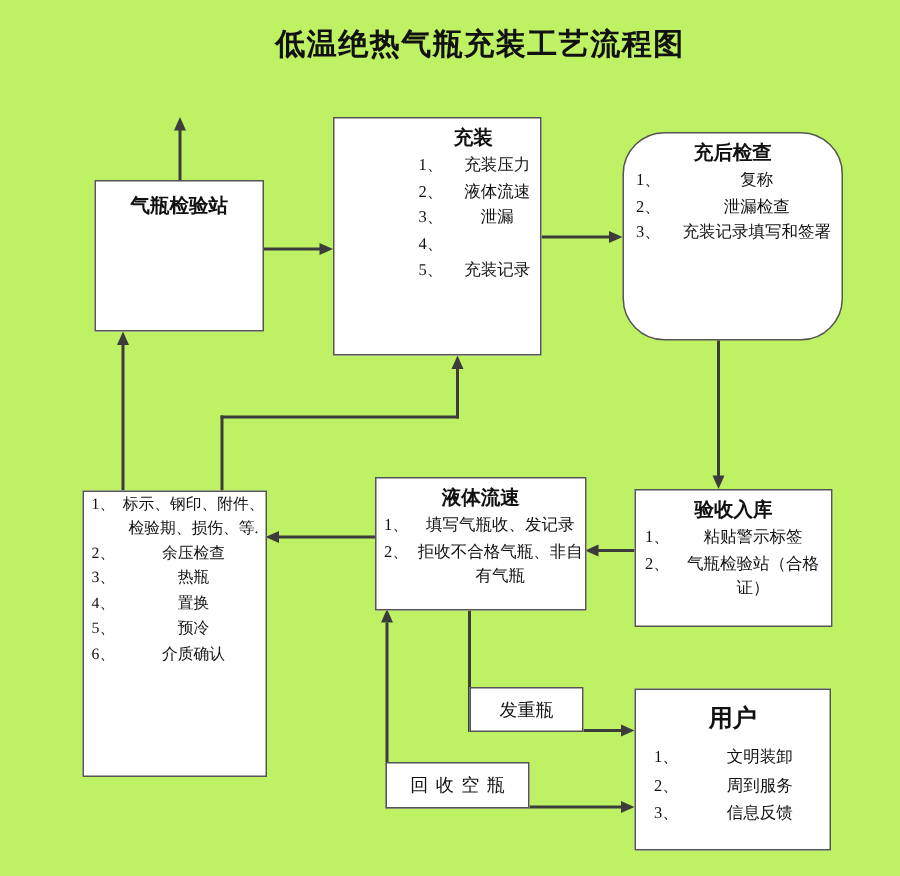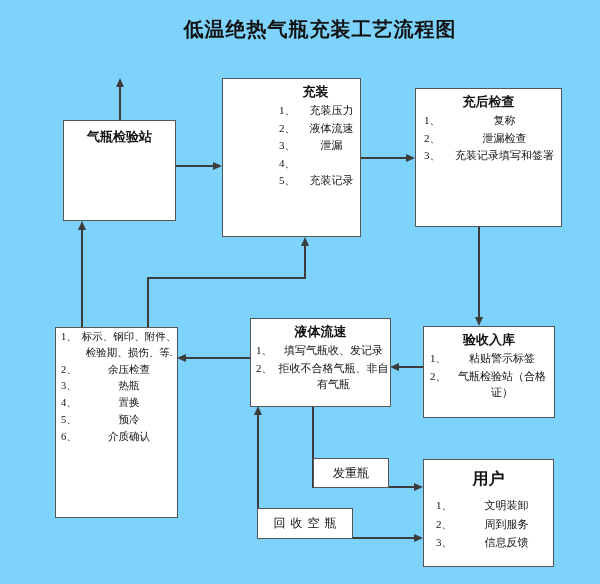--- a/index.html
+++ b/index.html
@@ -1,16 +1,16 @@
 <!DOCTYPE html>
 <html><head>
 <meta charset="utf-8">
 <style>
   html,body{margin:0;padding:0;background:#fff;}
-  #canvas{position:relative;width:600px;height:584px;background:#7dd3fc;overflow:hidden;
+  #canvas{position:relative;width:600px;height:584px;background:#bef264;overflow:hidden;
           font-family:"Liberation Serif", serif;color:#111;}
   .title{position:absolute;left:40px;top:16px;width:560px;text-align:center;
          font-size:20px;font-weight:bold;letter-spacing:1px;}
   .box{position:absolute;background:#fff;border:1px solid #555;box-sizing:border-box;z-index:2;}
   .box-title{text-align:center;font-weight:bold;font-size:13px;padding-top:4px;}
   .li{display:flex;font-size:11px;line-height:1.5;padding-left:8px;margin-top:1px;}
   .li-num{width:24px;flex-shrink:0;}
   .li-text{white-space:pre-line;flex:1;text-align:center;}
   .vline{position:absolute;width:2px;background:#3c3c3c;z-index:1;}
   .hline{position:absolute;height:2px;background:#3c3c3c;z-index:1;}
@@ -18,21 +18,21 @@
   .arr-up{border-left:4px solid transparent;border-right:4px solid transparent;border-bottom:9px solid #3c3c3c;}
   .arr-down{border-left:4px solid transparent;border-right:4px solid transparent;border-top:9px solid #3c3c3c;}
   .arr-right{border-top:4px solid transparent;border-bottom:4px solid transparent;border-left:9px solid #3c3c3c;}
   .arr-left{border-top:4px solid transparent;border-bottom:4px solid transparent;border-right:9px solid #3c3c3c;}
   .small-label{display:flex;align-items:center;justify-content:center;font-size:12px;z-index:3;}
   .spread{letter-spacing:5px;text-indent:5px;}
   
   #b-inspection{left:63px;top:120px;width:113px;height:101px;}
   #b-inspection .box-title{padding-top:7px;}
   #b-filling{left:222px;top:78px;width:139px;height:159px;padding-left:48px;}
-  #b-postcheck{left:415px;top:88px;width:147px;height:139px;}
+  #b-postcheck{left:415px;top:88px;width:147px;height:139px;border-radius:28px;}
   #b-precheck{left:55px;top:327px;width:123px;height:191px;}
   #b-precheck .li{font-size:10.5px;padding-left:5px;}
   #b-precheck .li-num{width:20px;}
   #b-receipt{left:250px;top:318px;width:141px;height:89px;}
   #b-receipt .li{padding-left:5px;}
   #b-receipt .li-num{width:21px;}
   #b-acceptance{left:423px;top:326px;width:132px;height:92px;}
   #b-acceptance .li{padding-left:6px;}
   #b-acceptance .li-num{width:20px;}
   #b-user{left:423px;top:459px;width:131px;height:108px;}

